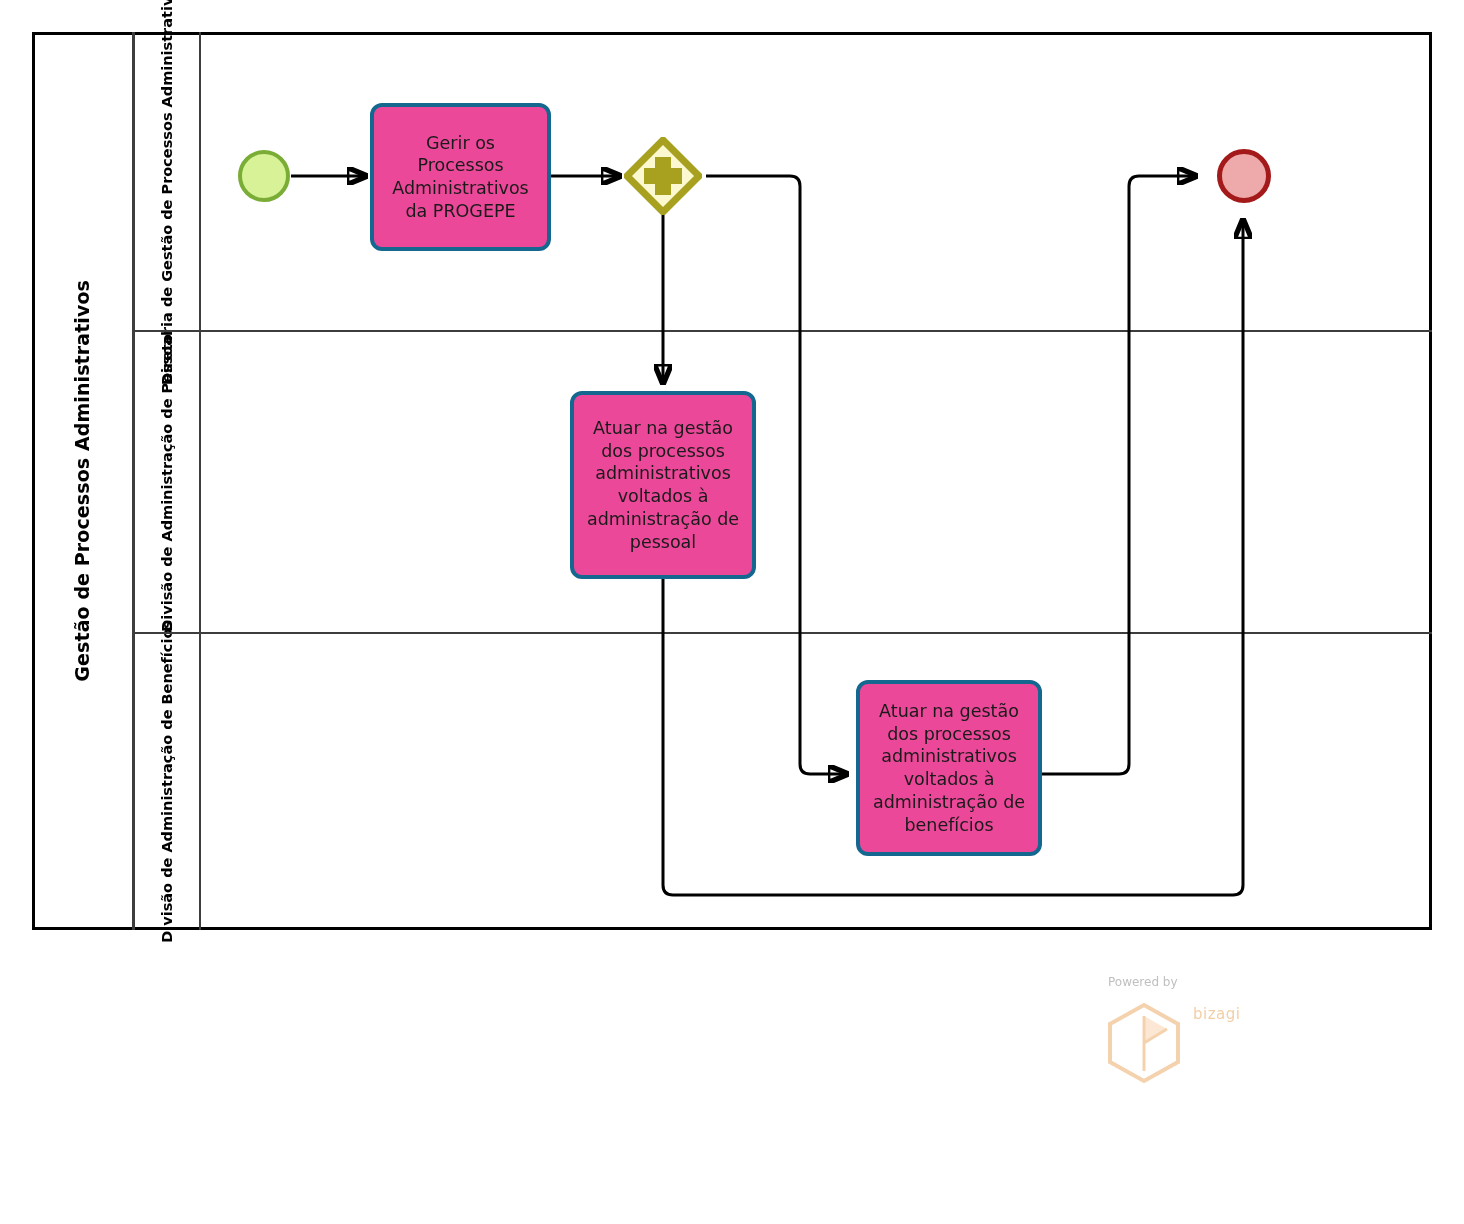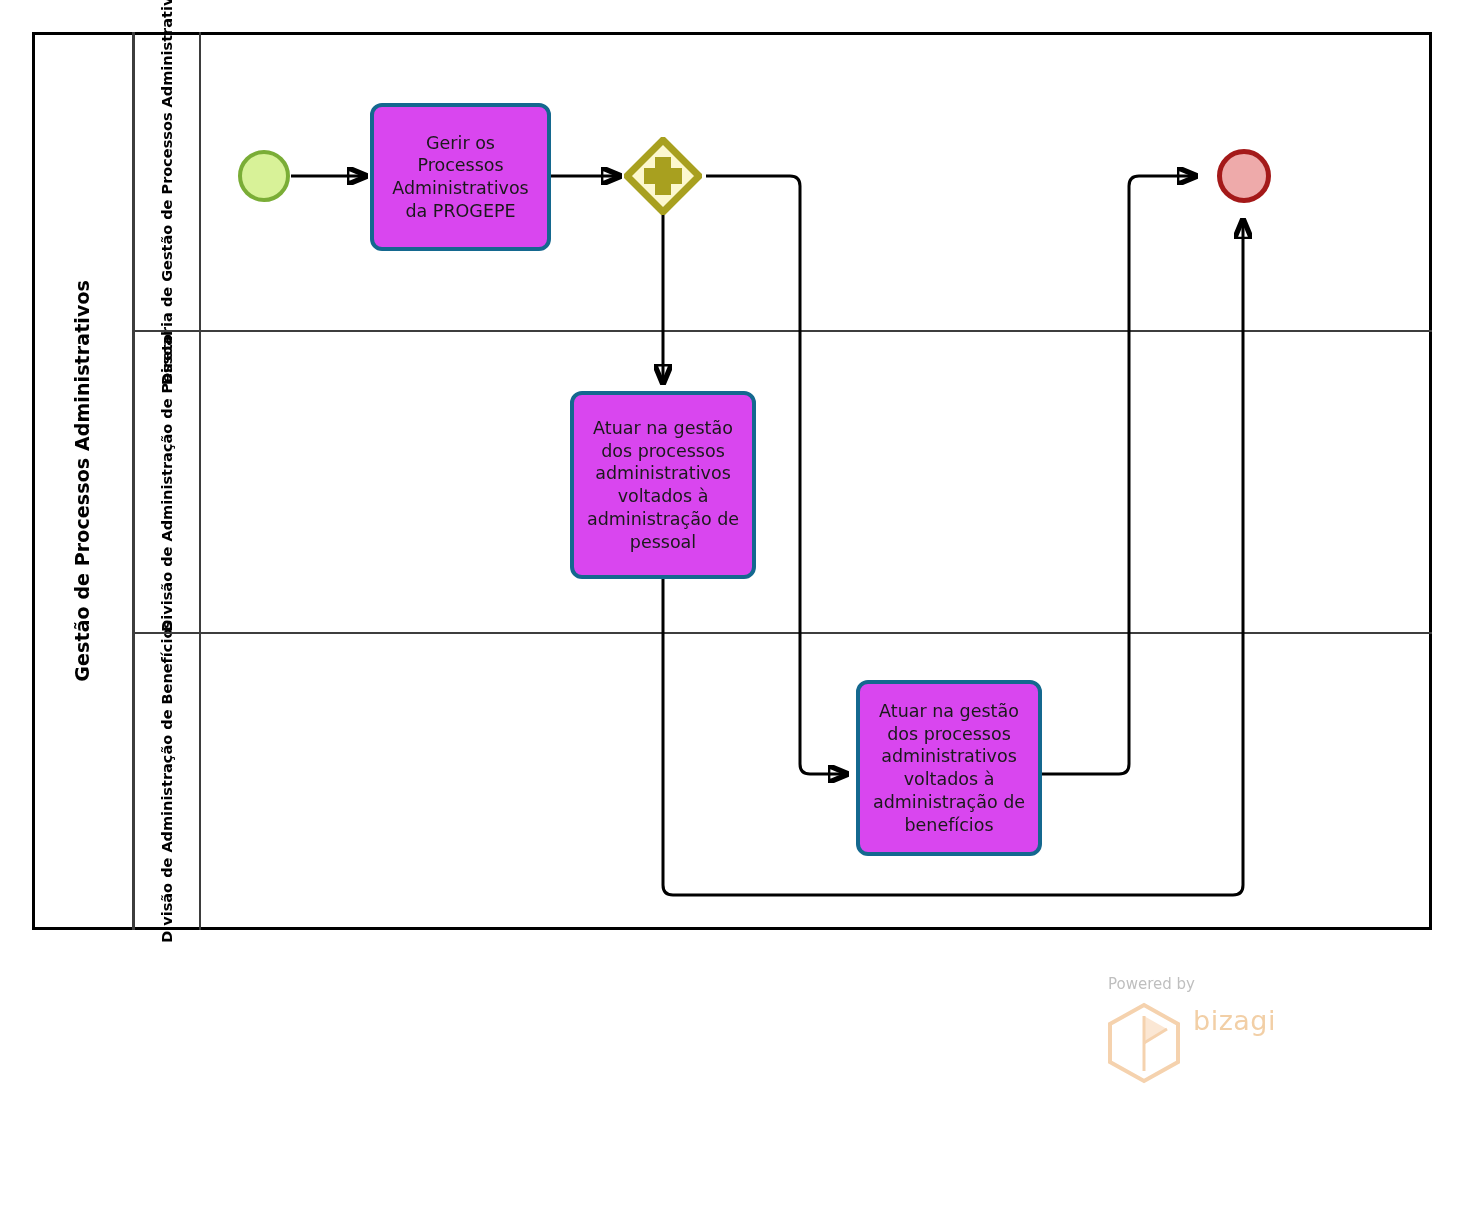--- a/index.html
+++ b/index.html
@@ -65,21 +65,21 @@
     box-sizing: border-box;
   }
   .end-event {
     width: 54px; height: 54px;
     border-radius: 50%;
     background: #eeaaaa;
     border: 5px solid #a41919;
     box-sizing: border-box;
   }
   .task {
-    background: #d946ef;
+    background: #ec4899;
     border: 4px solid #14688f;
     border-radius: 12px;
     box-sizing: border-box;
     display: flex;
     align-items: center;
     justify-content: center;
     text-align: center;
     color: #1a1a1a;
     font-size: 17.5px;
     line-height: 1.30;
@@ -95,27 +95,27 @@
   #connectors path, #connectors line { fill: none; stroke: #000000; stroke-width: 3; }
 
   
   #bizagi {
     left: 1105px; top: 975px;
     width: 270px; height: 95px;
     user-select: none;
   }
   #powered-by {
     position: absolute; left: 3px; top: 0;
-    font-size: 15px; color: #bfbfbf;
+    font-size: 12px; color: #bfbfbf;
     font-family: "DejaVu Sans", "Liberation Sans", sans-serif;
   }
   #bizagi-mark { position: absolute; left: 0px; top: 27px; }
   #bizagi-word {
     position: absolute; left: 88px; top: 30px;
-    font-size: 27px; color: #f2cfa6; letter-spacing: 0.5px;
+    font-size: 15px; color: #f2cfa6; letter-spacing: 0.5px;
   }
   #modeler-word {
     position: absolute; left: 86px; top: 48px;
     font-size: 44px; color: #f6ca99; letter-spacing: -0.5px;
   }
 </style>
 </head>
 <body>
 
 <div id="canvas">

